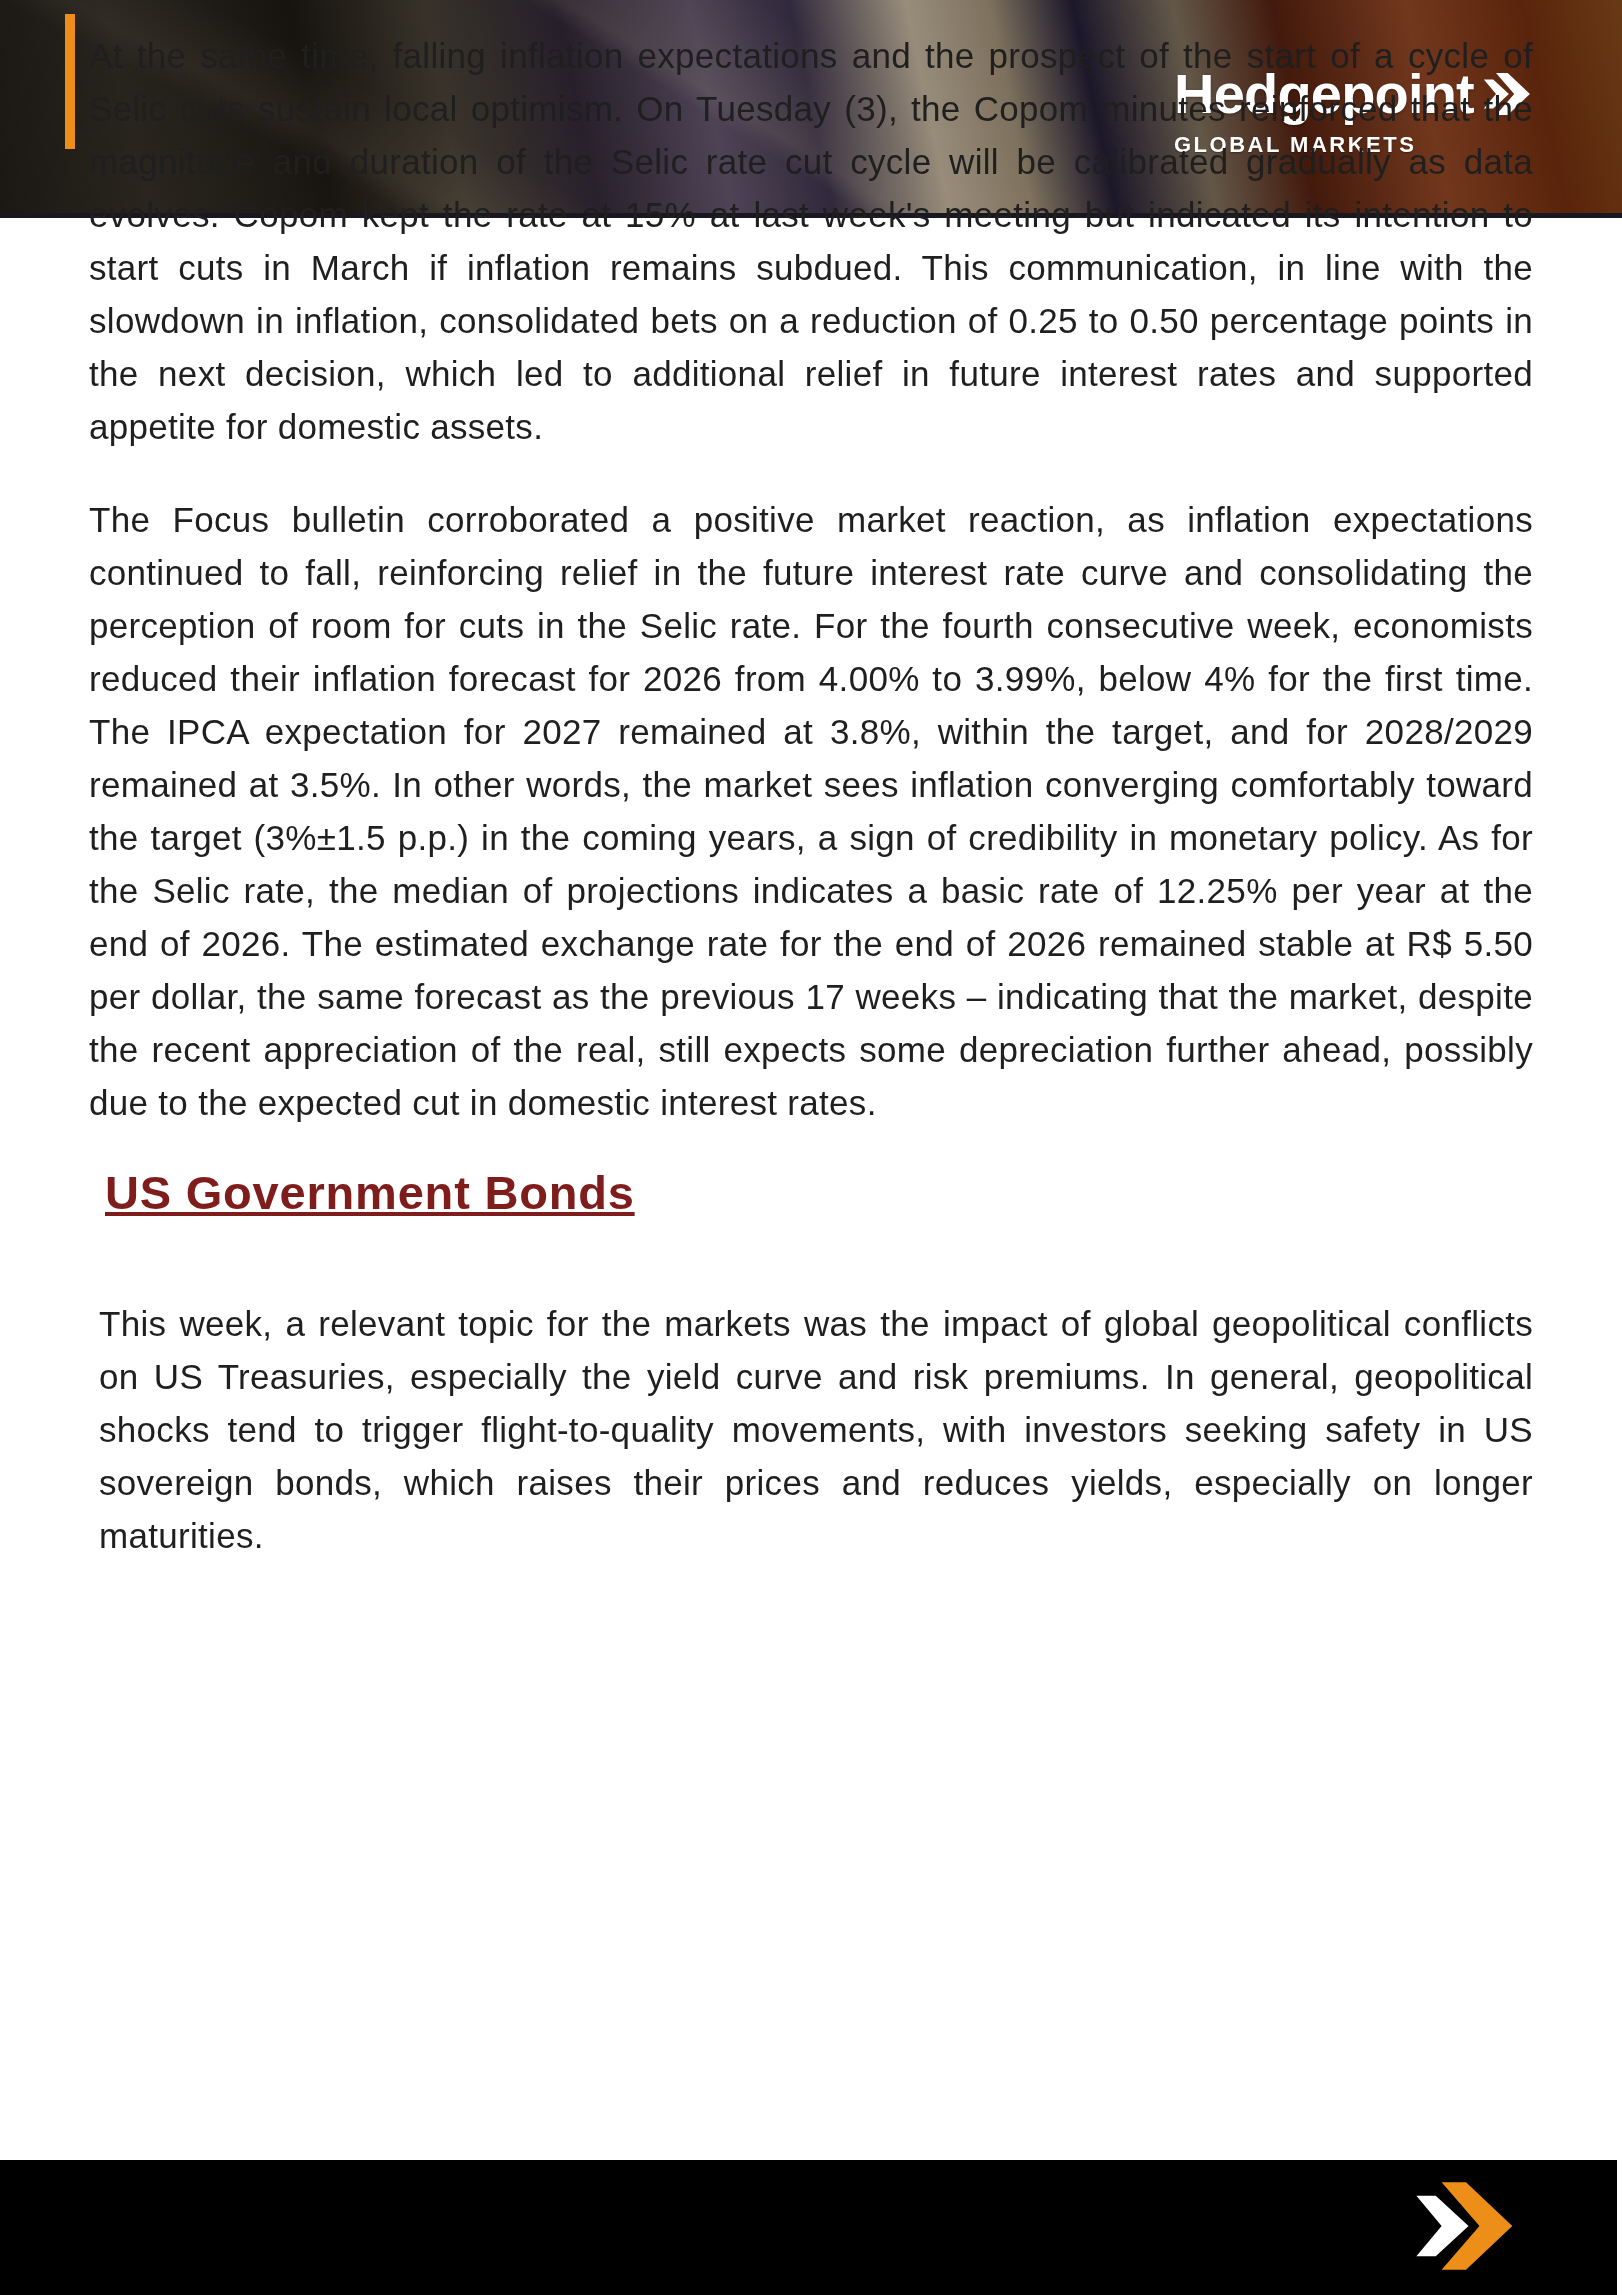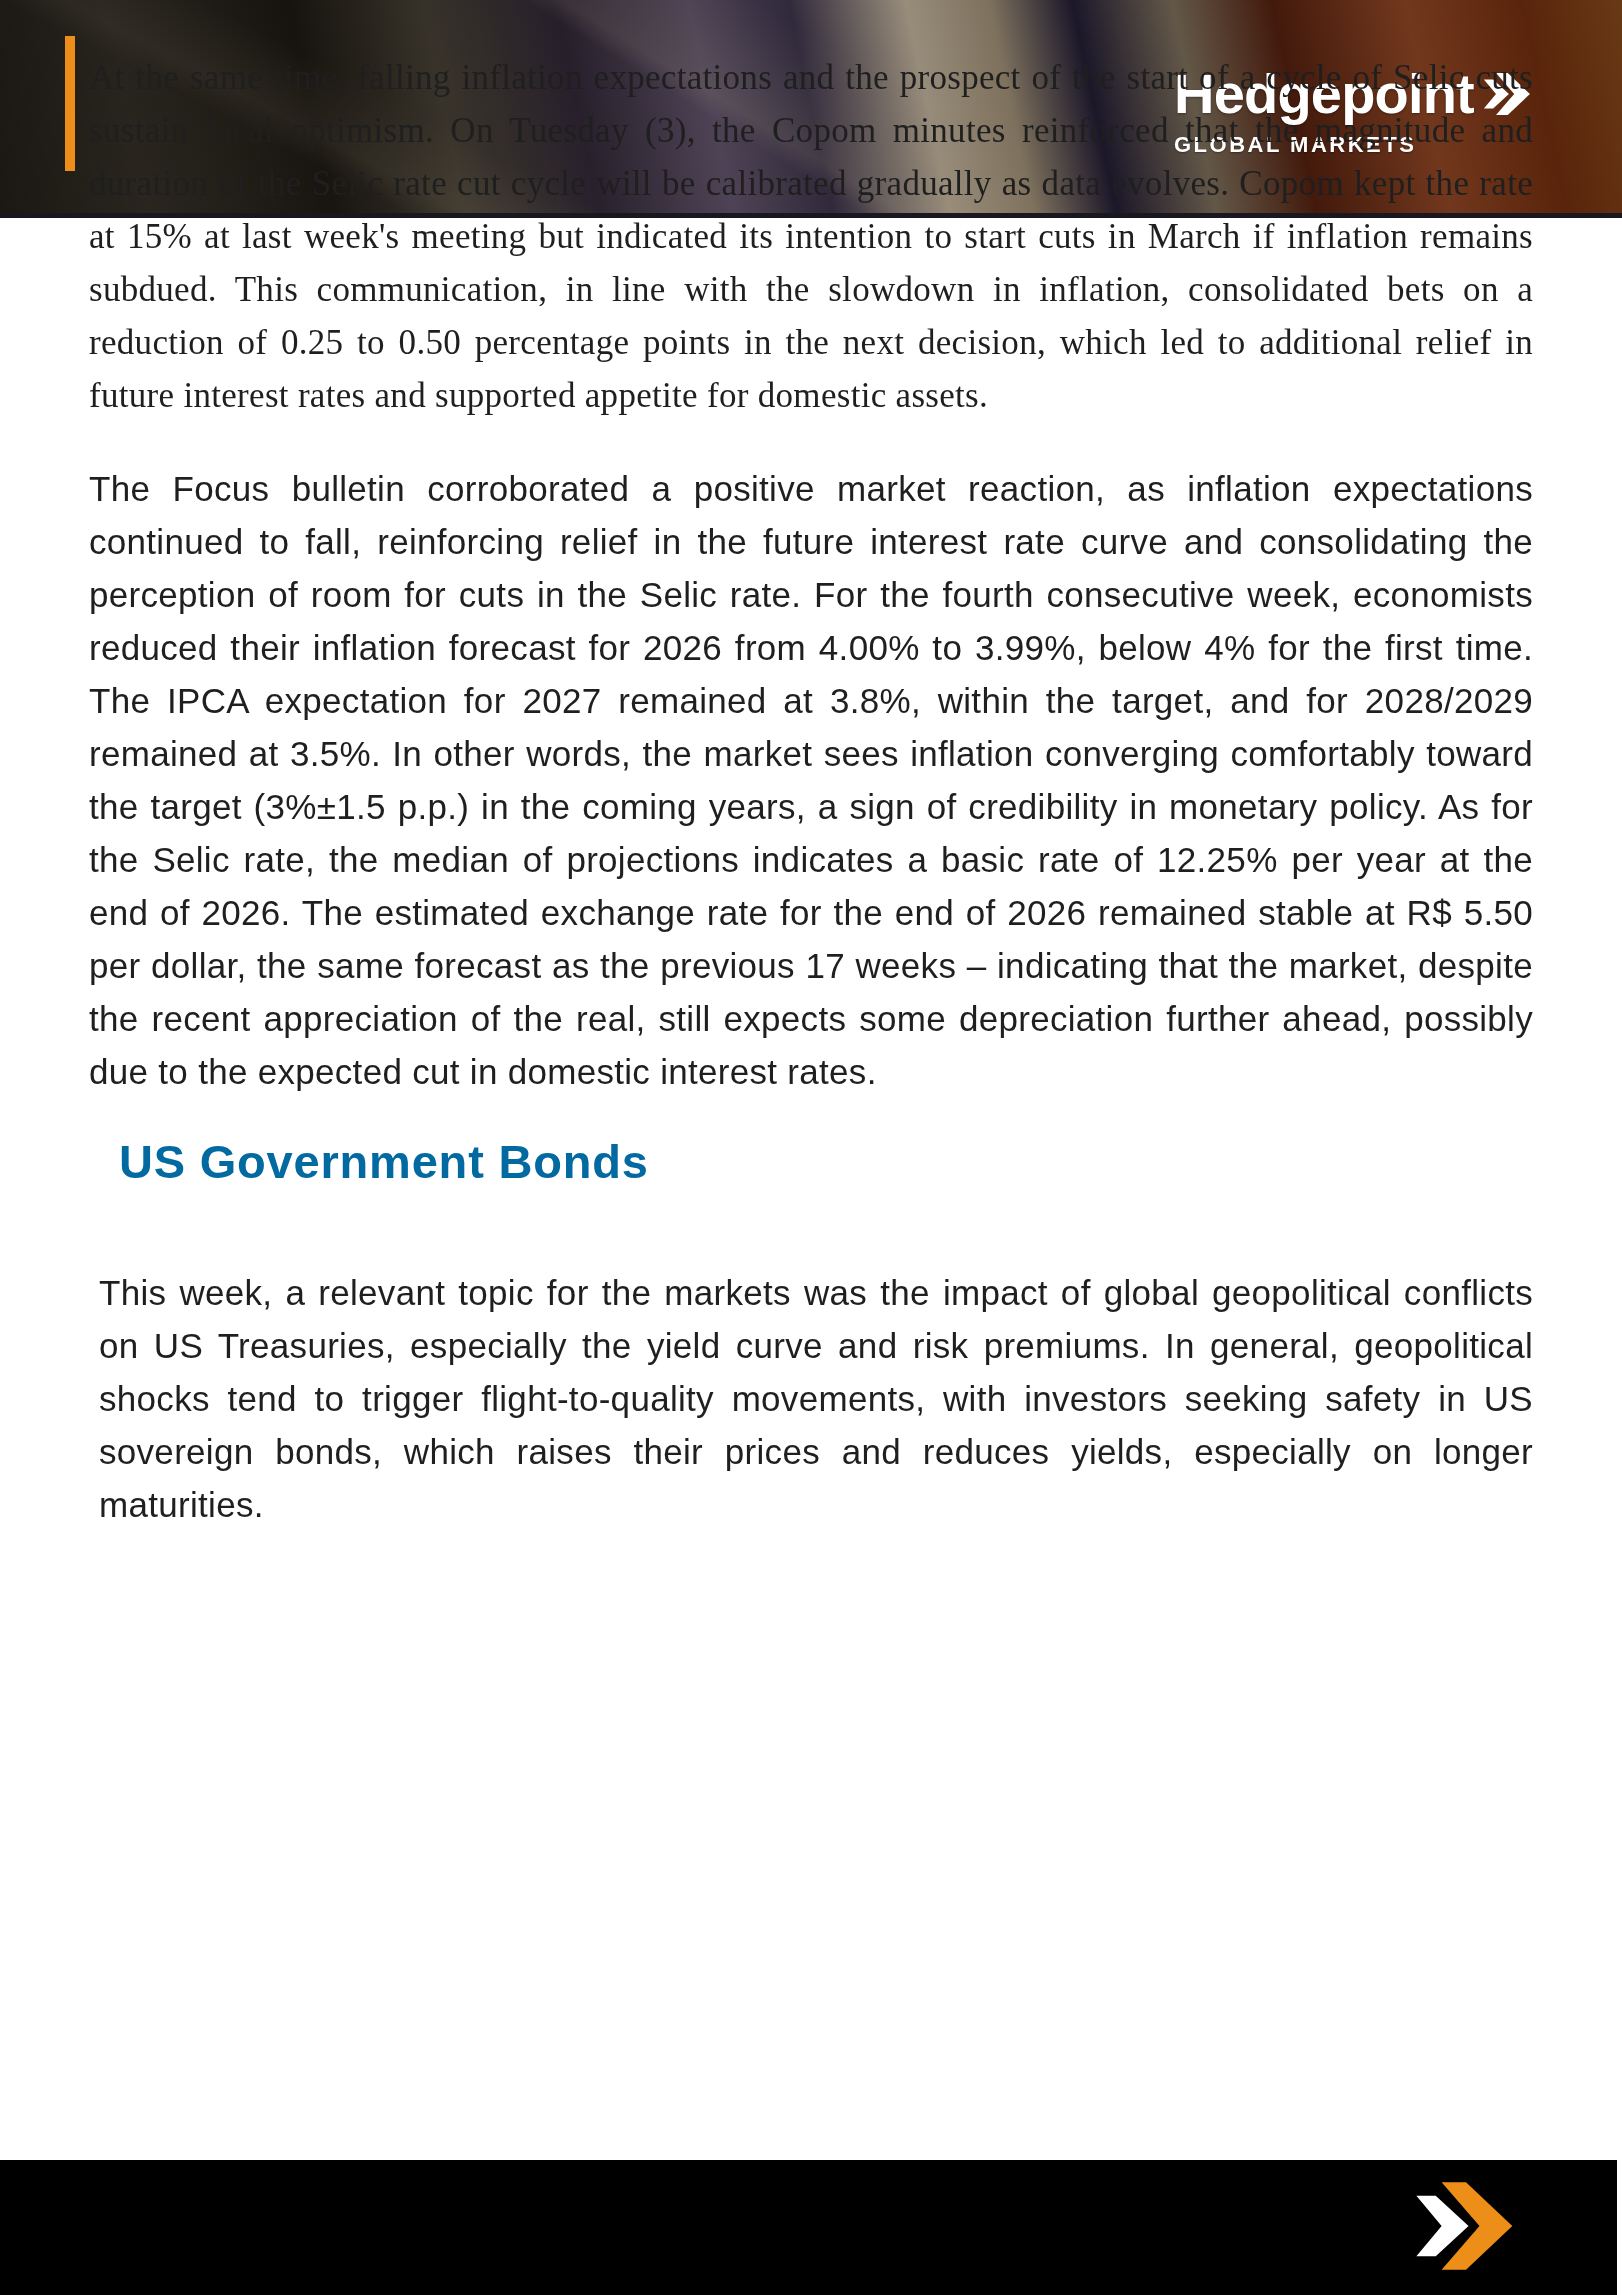--- a/index.html
+++ b/index.html
@@ -43,27 +43,28 @@
   
   .article{
     padding:0 89px;
     color:#1f1f1f;
   }
   .article p{
     margin:0;
     font-size:35px;line-height:53px;letter-spacing:0.3px;
     text-align:justify;
   }
-  .lead{position:relative;margin-top:51px;font-family:Liberation Serif, serif;}
+  .lead{position:relative;margin-top:29px;}
   .lead::before{content:"";position:absolute;left:-24px;top:-15px;width:10px;height:135px;background:var(--accent);}
   .p2{margin-top:40px !important;}
   .section-heading{
-    margin:38px 0 0 30px;
+    margin:38px 0 0 16px;
     font-size:47px;font-weight:700;letter-spacing:0.8px;line-height:52px;
-    color:#0369a1;
+    color:#7f1d1d;
+    text-decoration:underline;
   }
   .p3{margin:78px 0 0 10px !important;}
   .p3 .it{}
   
   .footer{
     position:absolute;left:0;right:5px;bottom:0;height:135px;
     background:#000000;
   }
   .footer-chevron{position:absolute;left:1413px;top:22px;display:block;}
 </style>

